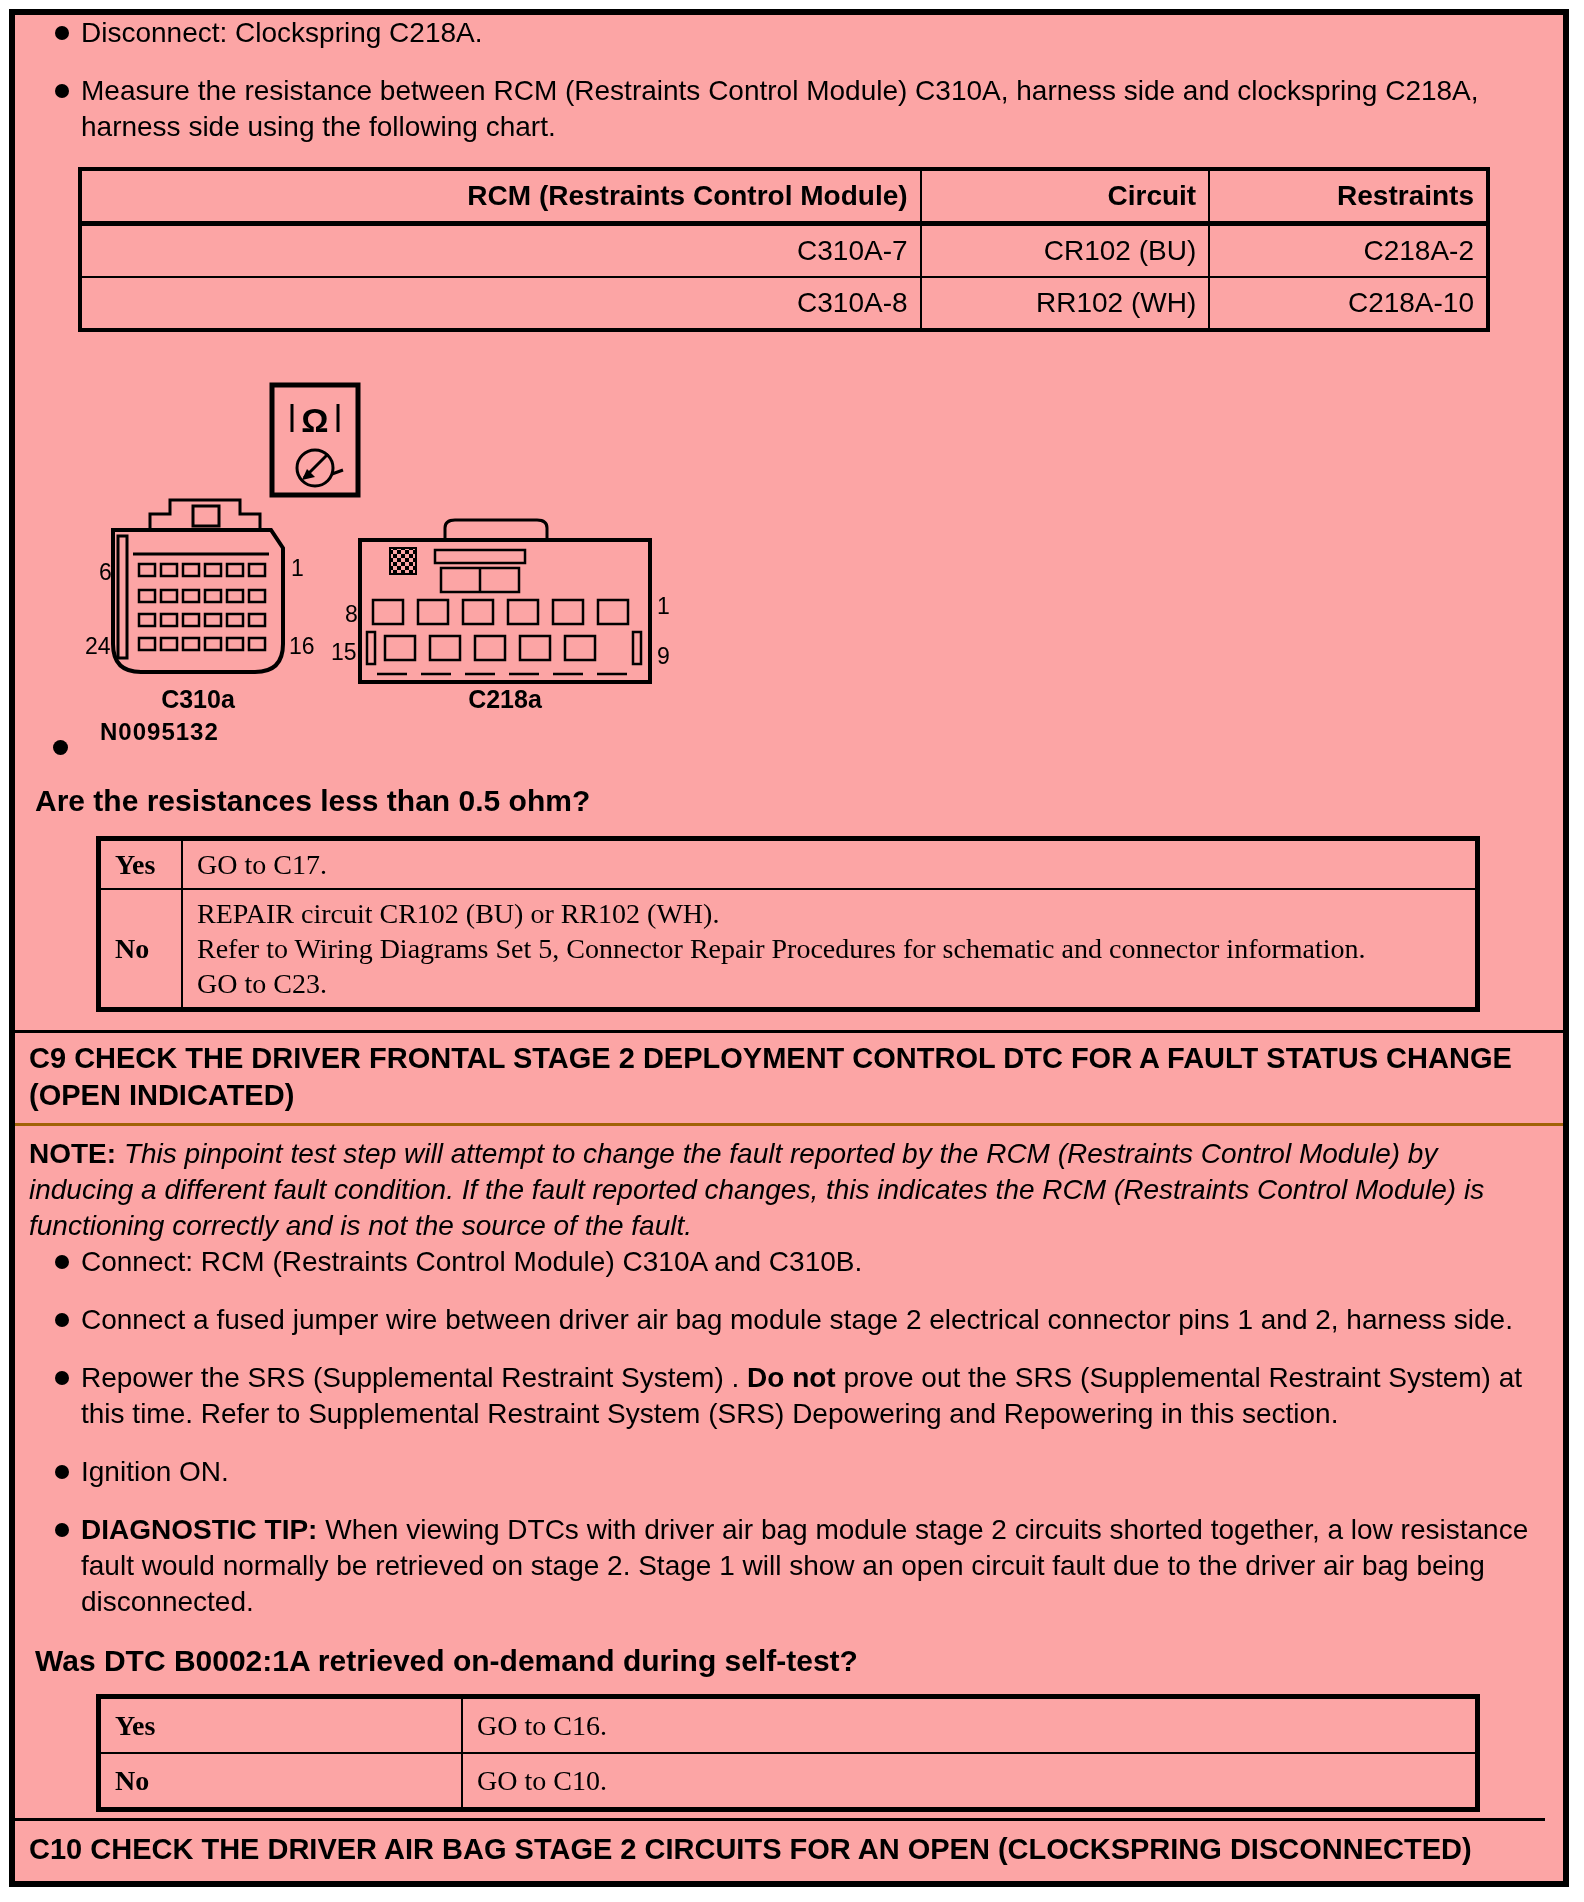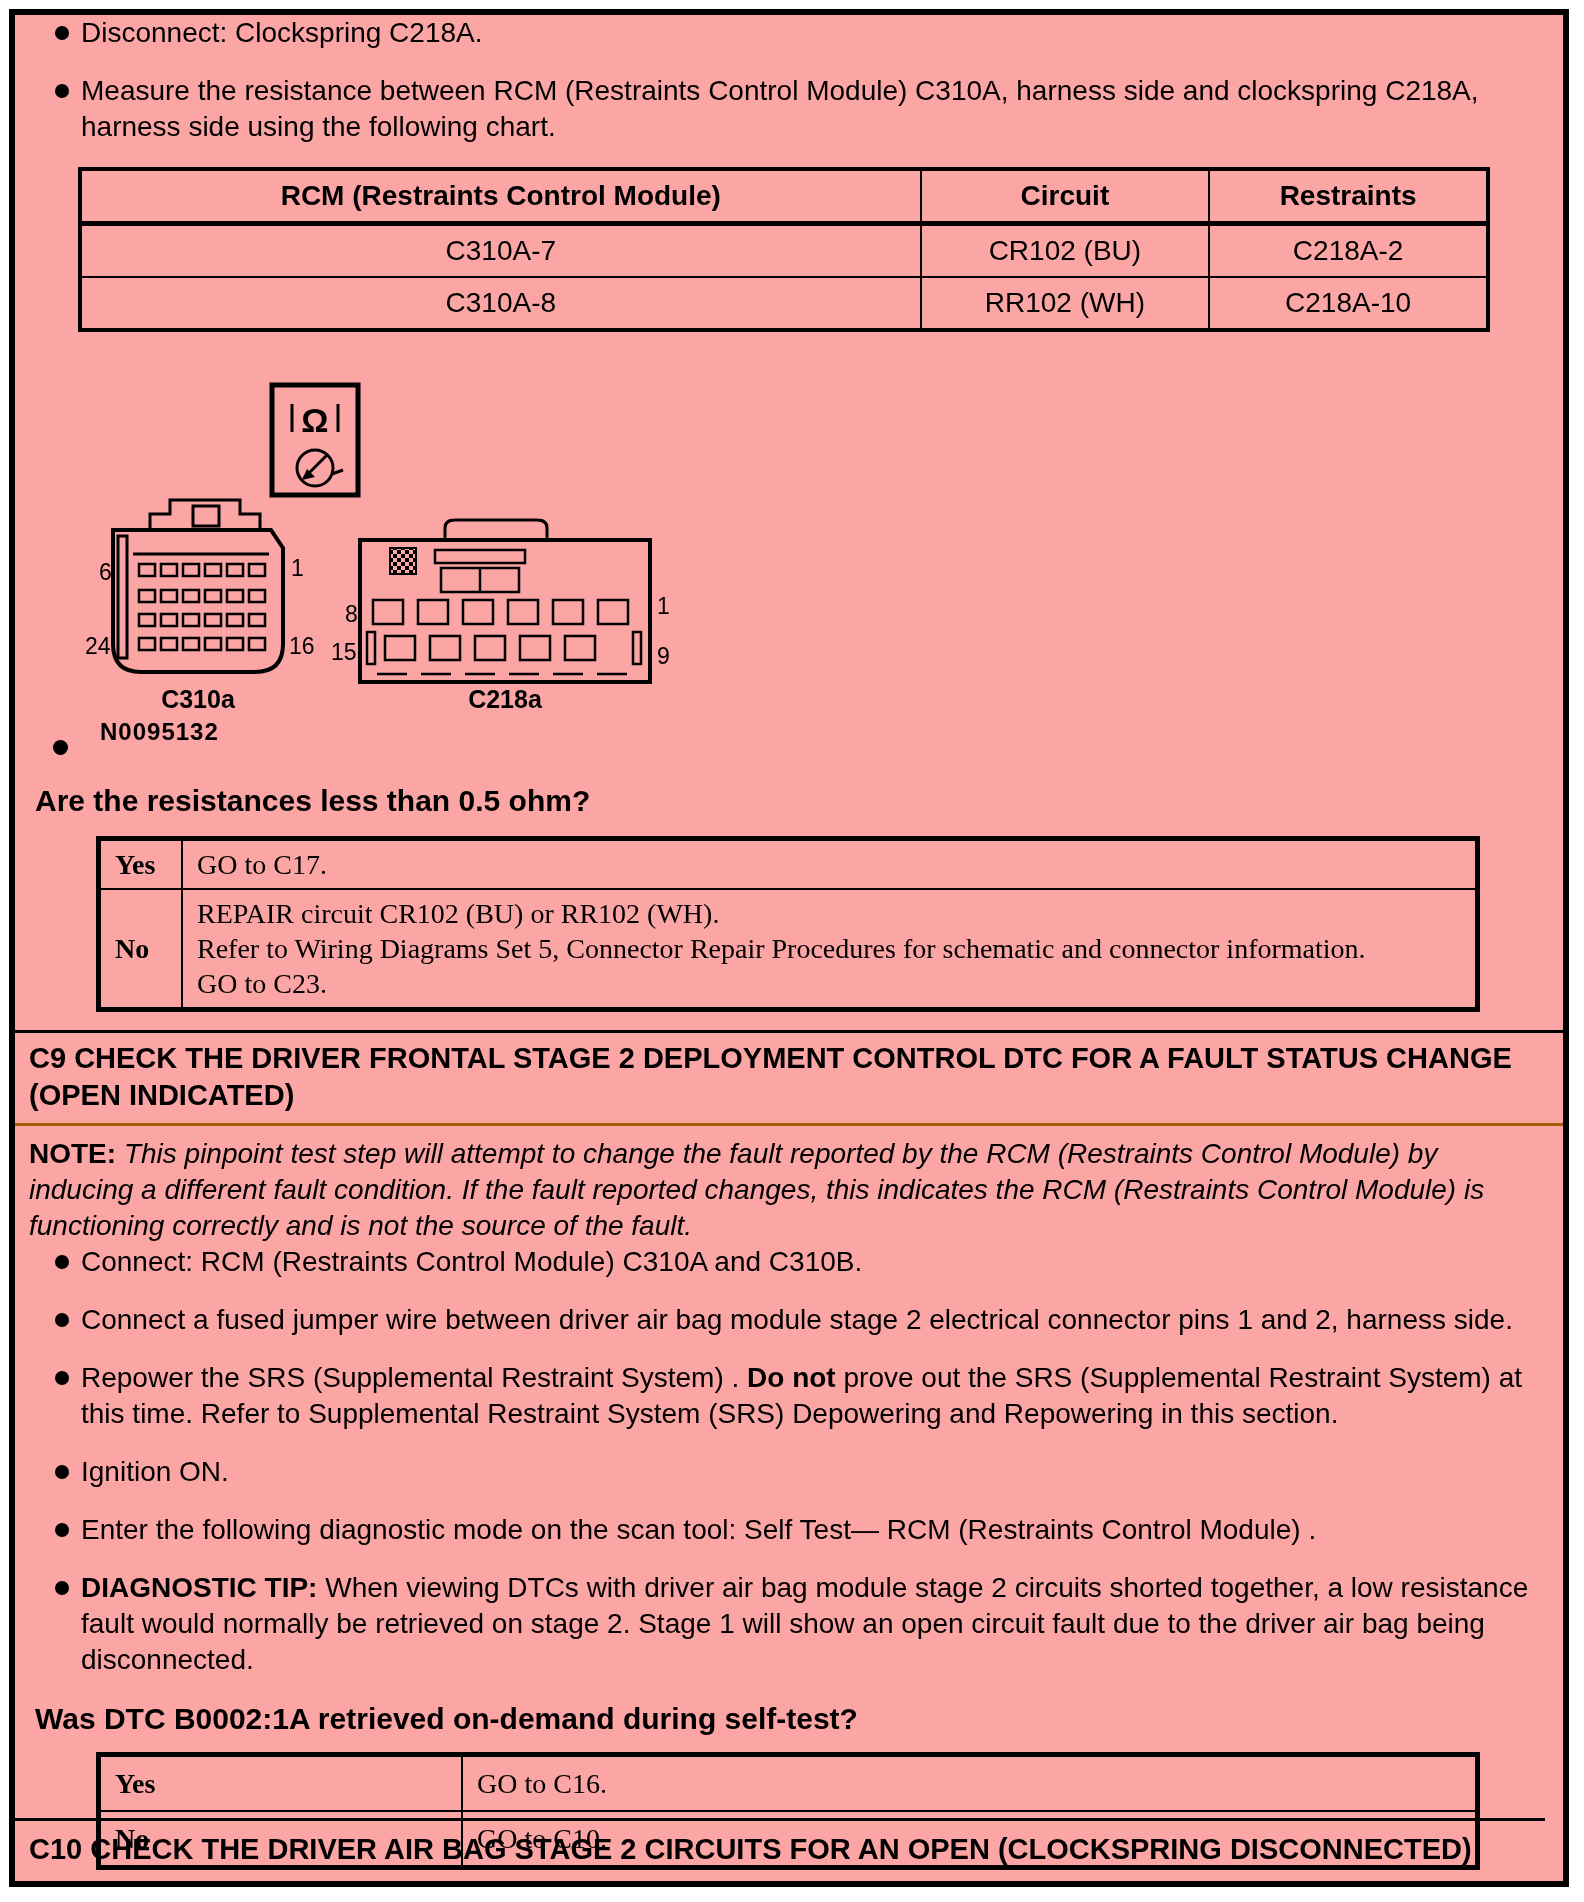--- a/index.html
+++ b/index.html
@@ -15,21 +15,21 @@
                      background:#000;margin:11px 12px 0 0;}
   ul.bullets li p{margin:0;}
   .top-bullets{margin-top:20px;}
   .c9-bullets{margin-top:26px;}
   .c9-bullets li{margin-bottom:20px;}
 
   
   table.res{border-collapse:collapse;margin:10px 0 0 63px;width:1412px;
             border:4px solid #000;table-layout:fixed;}
   table.res th,table.res td{border:2px solid #000;padding:7px 12px;font-size:28px;
-            text-align:center;vertical-align:middle;height:36px;box-sizing:content-box;}
+            text-align:right;vertical-align:middle;height:36px;box-sizing:content-box;}
   table.res th{font-weight:bold;border-bottom:5px solid #000;}
 
   
   .figure{position:relative;margin-top:50px;height:380px;}
   .figure svg{position:absolute;left:70px;top:0;}
   .figure .code-row{position:absolute;left:38px;top:336px;display:flex;align-items:flex-start;}
   .figure .code-row .dot{width:15px;height:15px;border-radius:50%;background:#000;margin:22px 0 0 0;}
   .figure .code-row .code{font-size:24px;font-weight:bold;letter-spacing:1px;margin-left:32px;}
 
   
@@ -240,24 +240,20 @@
         <li>
           <span class="dot"></span>
           <p><span>Repower the SRS (Supplemental Restraint System) . </span><b>Do not</b><span> prove out the SRS (Supplemental Restraint System) at this time. Refer to Supplemental Restraint System (SRS) Depowering and Repowering in this section.</span></p>
         </li>
         <li>
           <span class="dot"></span>
           <p><span>Ignition ON.</span></p>
         </li>
         <li>
           <span class="dot"></span>
-          <p><span>Enter the following diagnostic mode on the scan tool: Self Test— RCM (Restraints Control Module) .</span></p>
-        </li>
-        <li>
-          <span class="dot"></span>
           <p><b>DIAGNOSTIC TIP:</b><span> When viewing DTCs with driver air bag module stage 2 circuits shorted together, a low resistance fault would normally be retrieved on stage 2. Stage 1 will show an open circuit fault due to the driver air bag being disconnected.</span></p>
         </li>
       </ul>
 
     <div class="question q2">Was DTC B0002:1A retrieved on-demand during self-test?</div>
 
     <table class="dt dt2">
       <tbody id="dt2-body">
           <tr>
             <td class="lbl">Yes</td>

